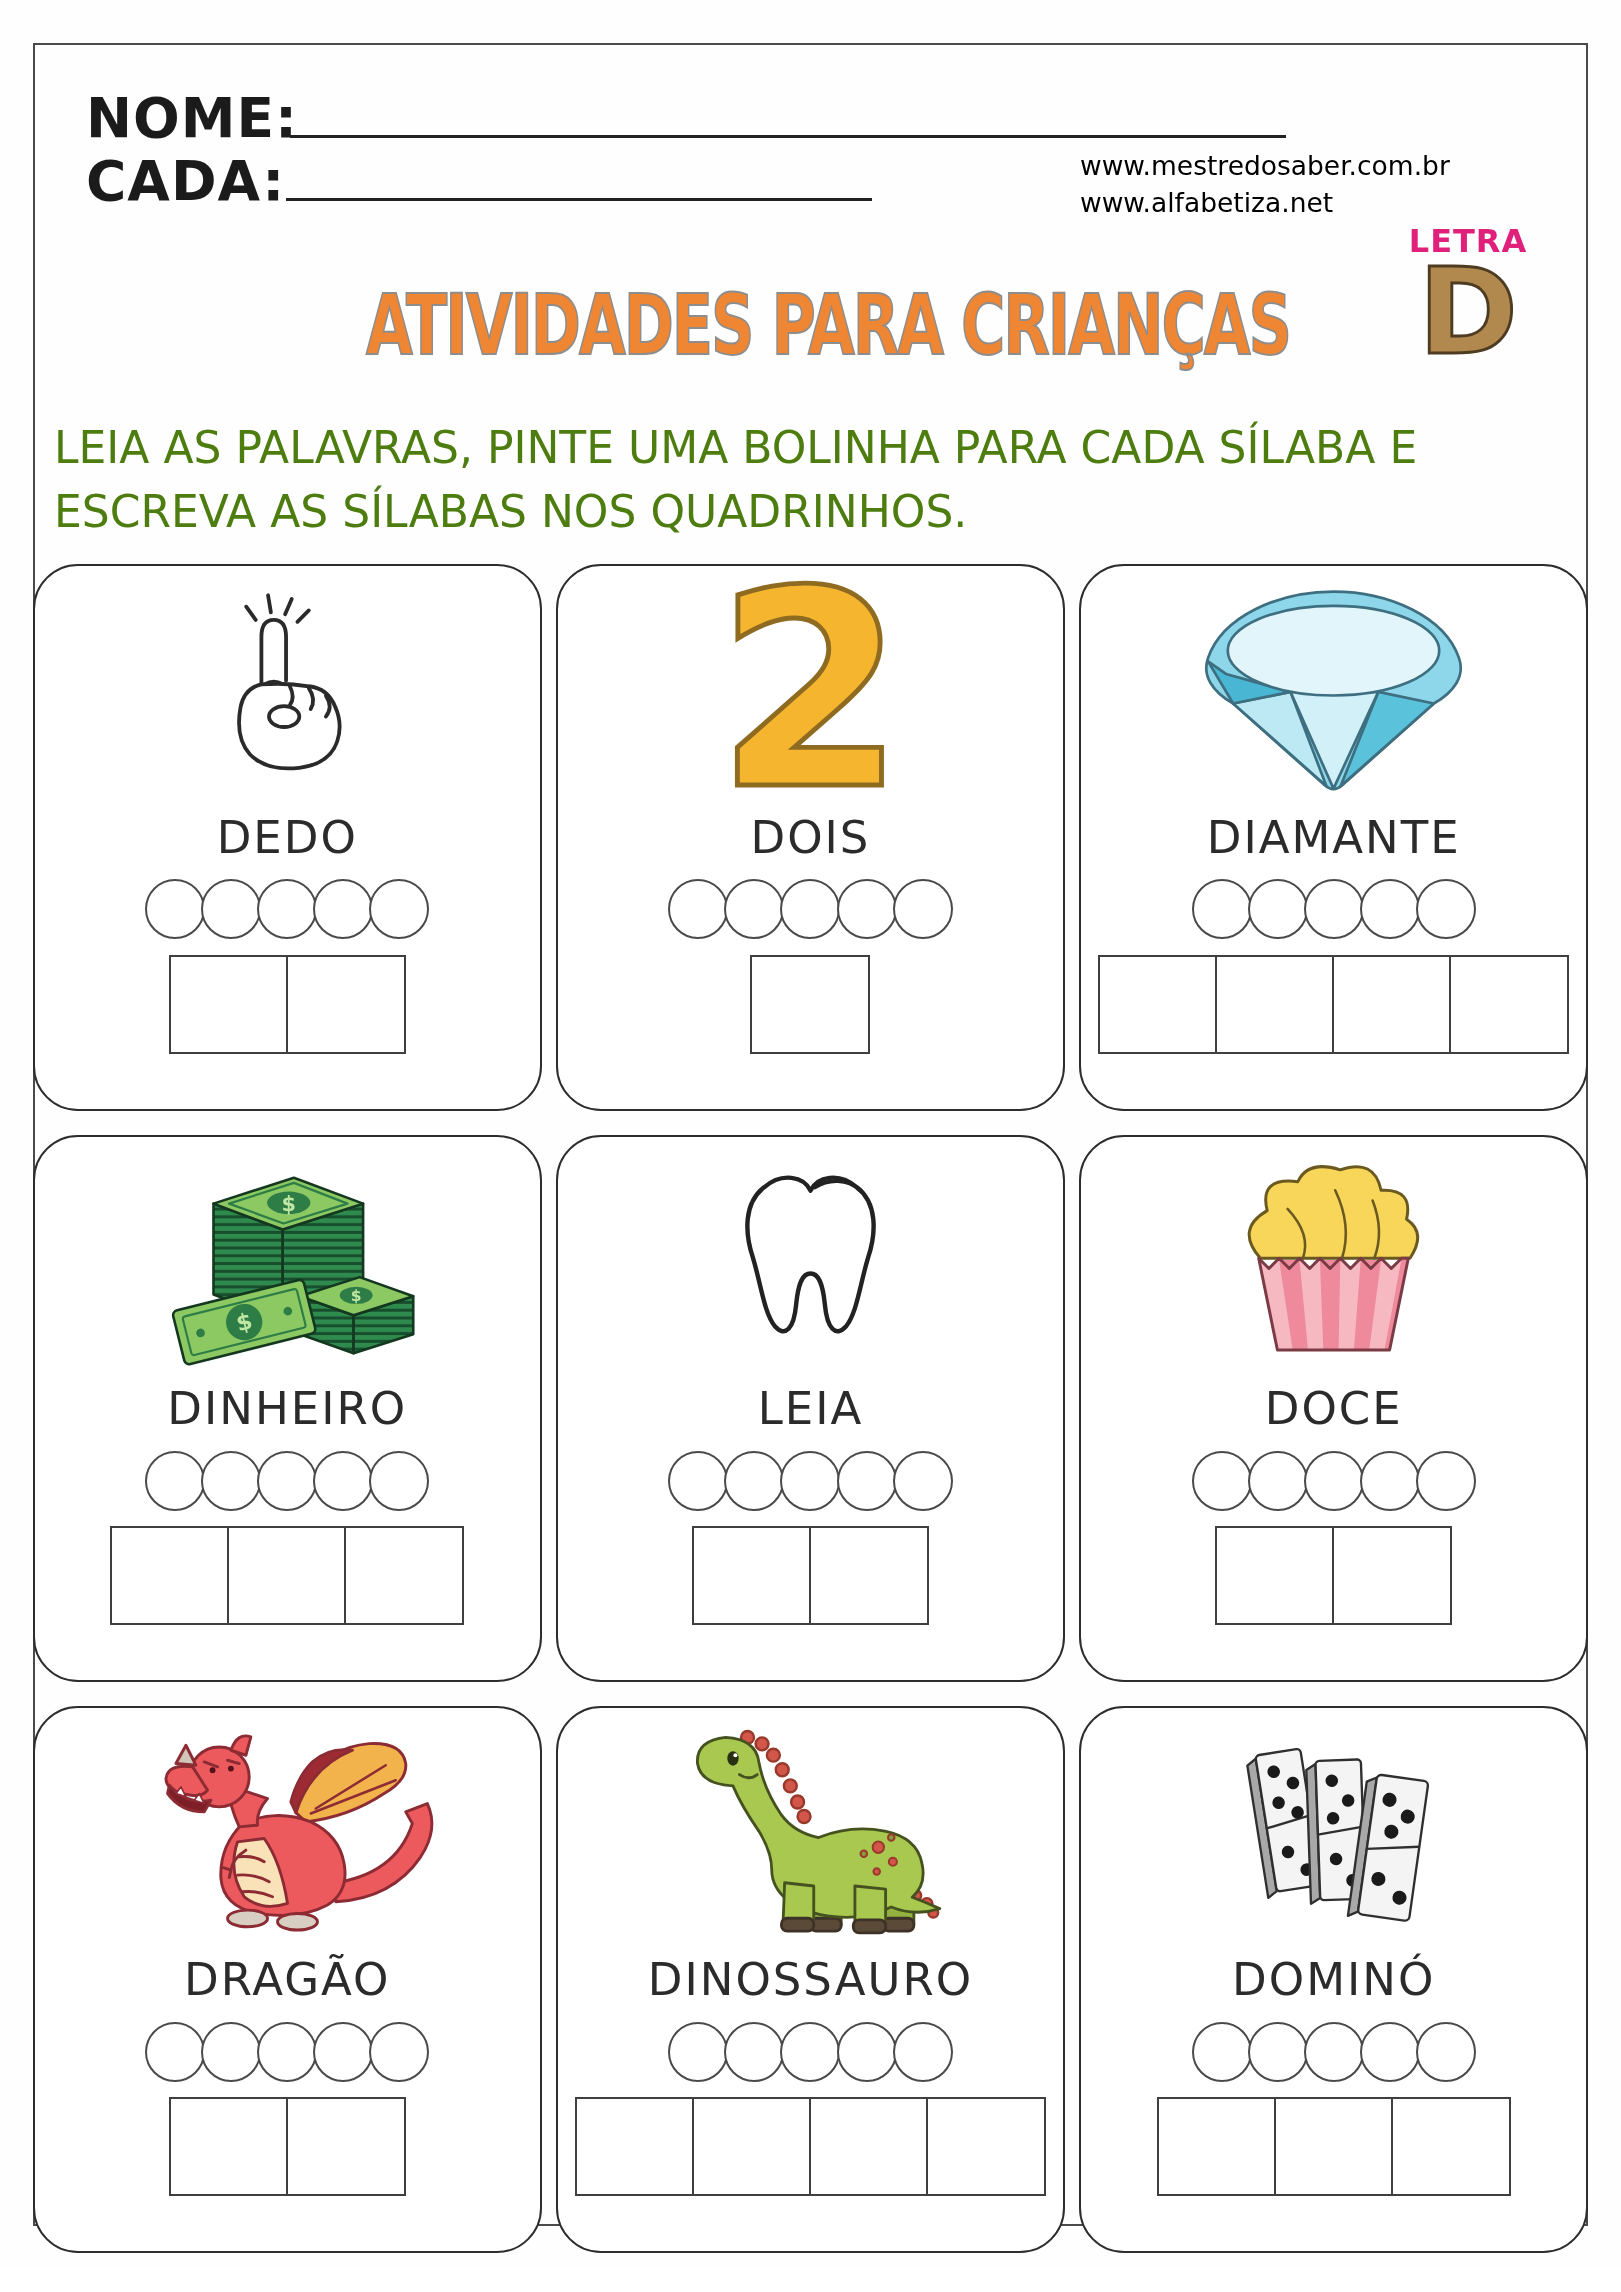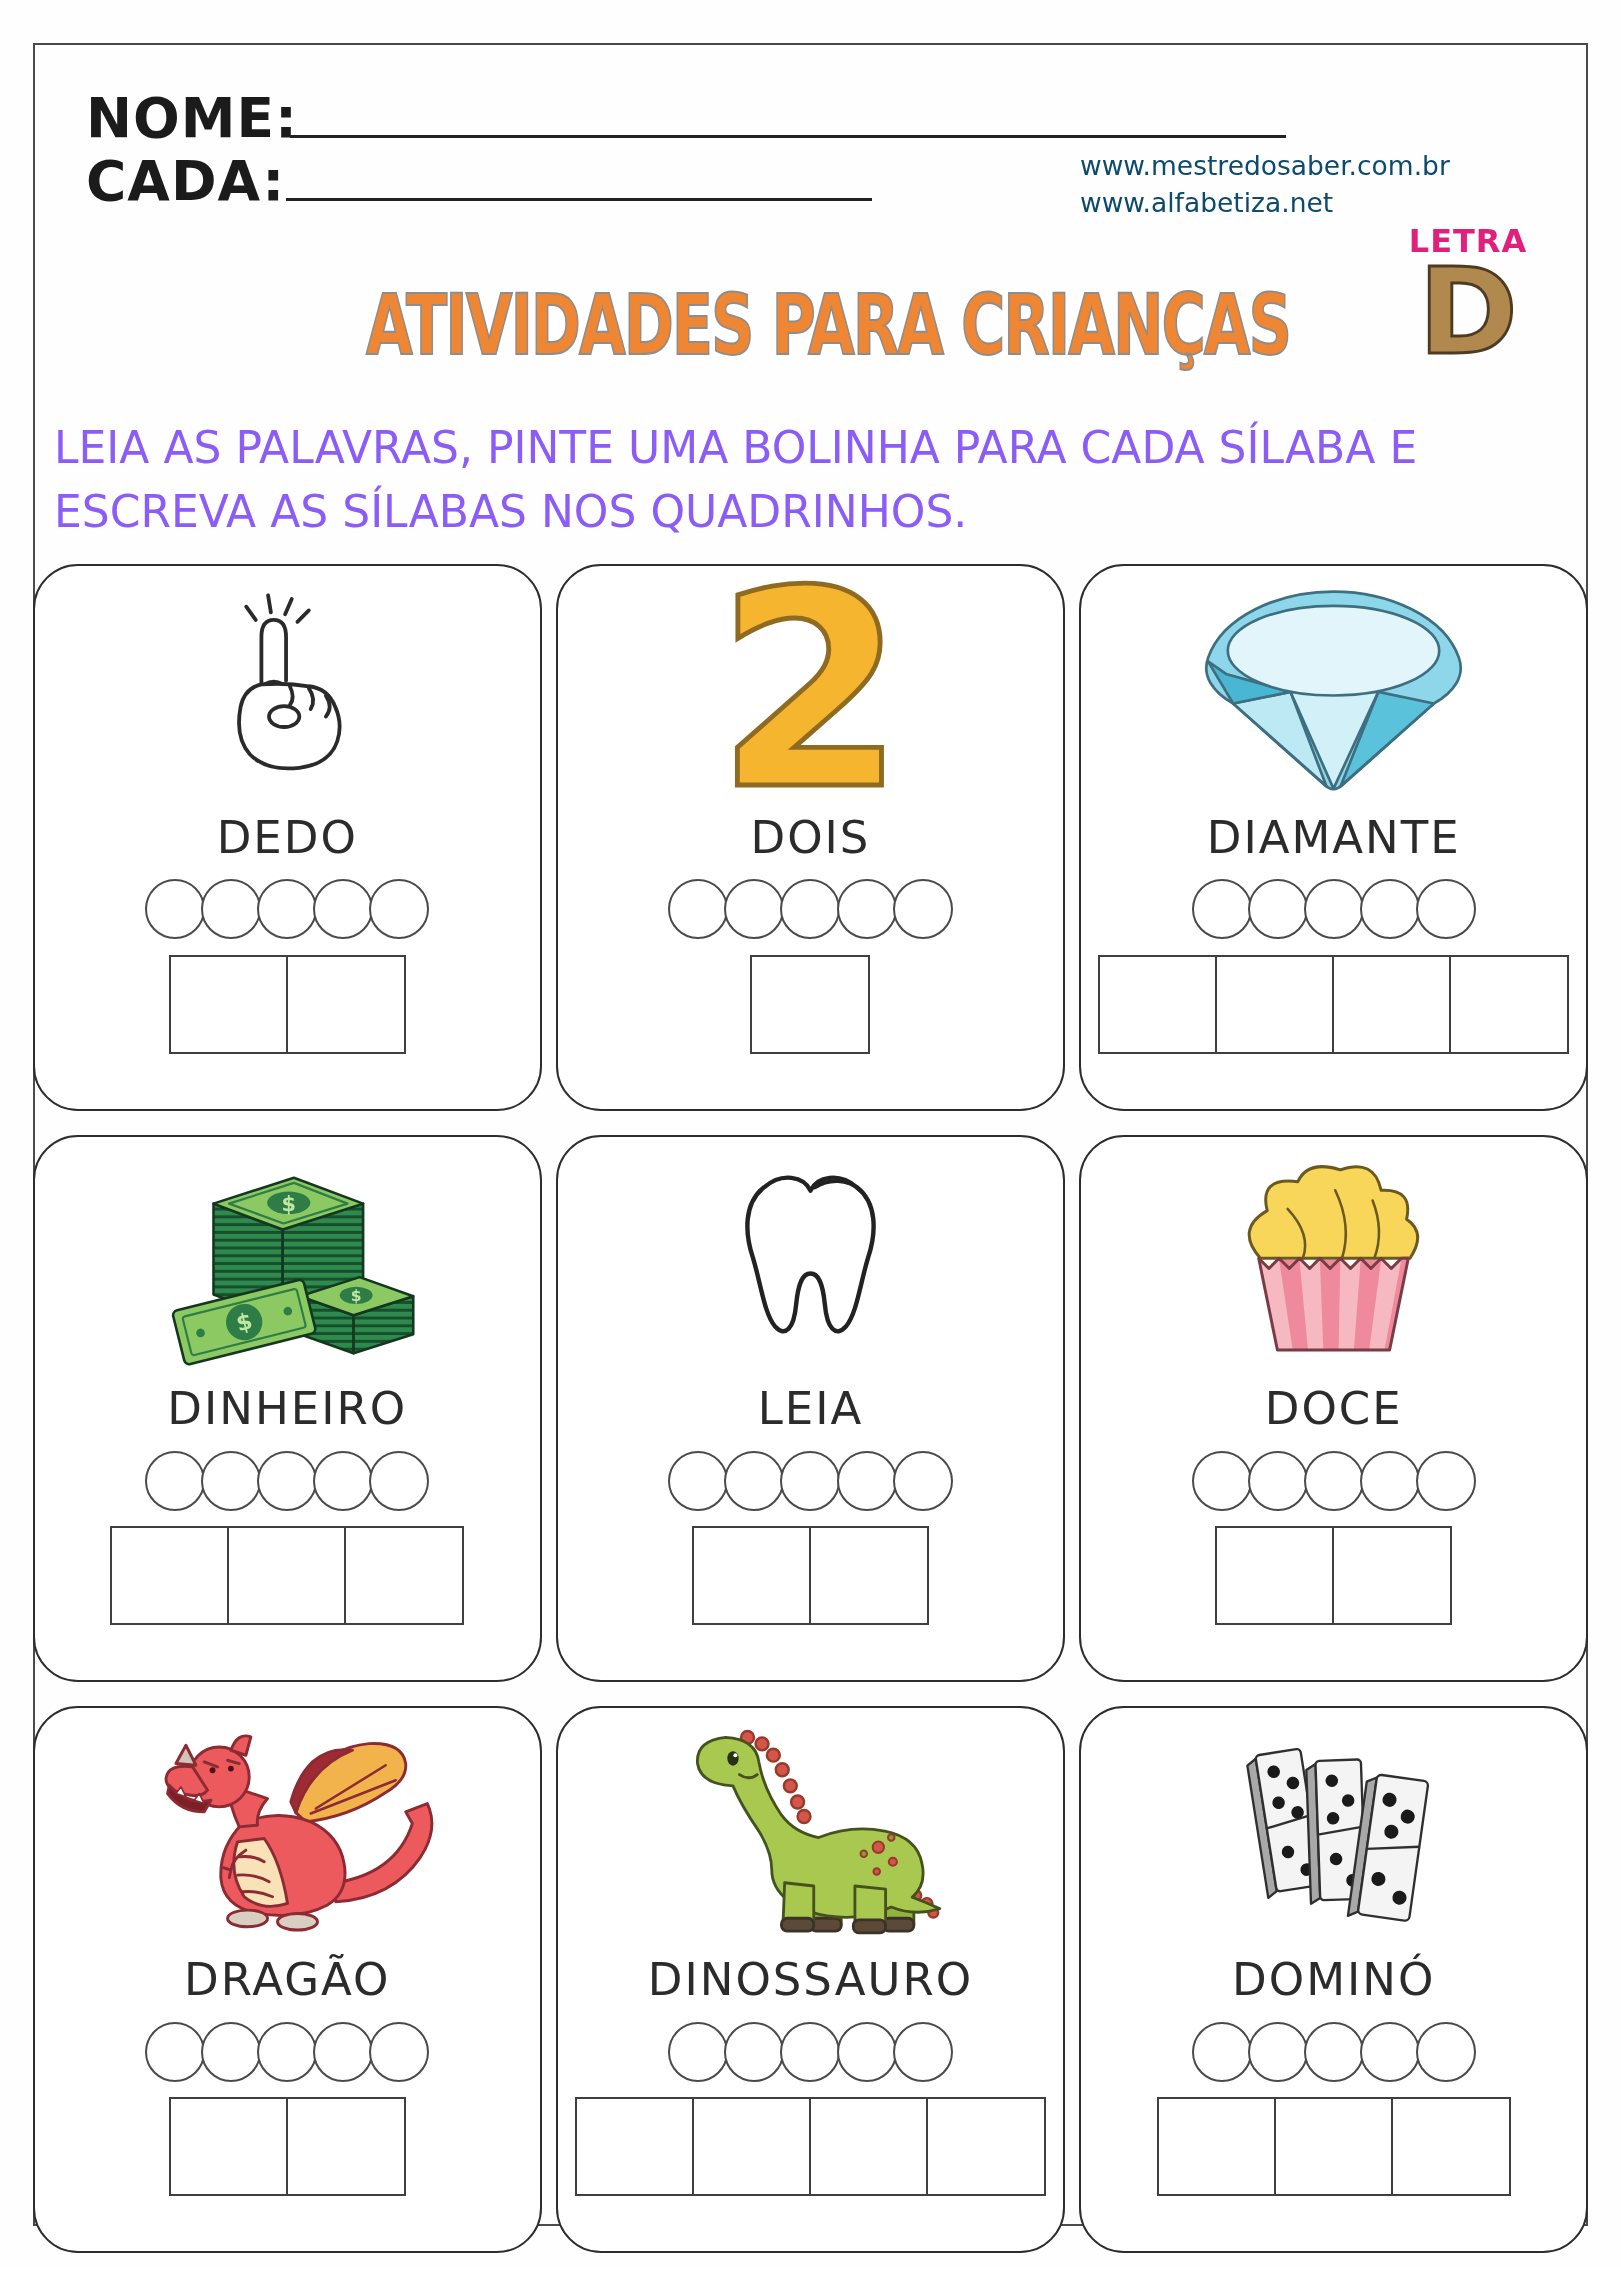--- a/index.html
+++ b/index.html
@@ -8,34 +8,34 @@
   .page-border{position:absolute;left:33px;top:43px;right:33px;bottom:41px;
         border:2px solid #4a4a4a;pointer-events:none;}
 
   
   .hdr-label{position:absolute;font-size:55px;font-weight:700;letter-spacing:1px;color:#1b1b1b;}
   .hdr-label.nome{left:86px;top:86px;}
   .hdr-label.data{left:86px;top:149px;}
   .hline{position:absolute;height:0;border-top:3.9px solid #222;}
   .name-line{left:290px;top:135px;width:996px;}
   .date-line{left:286px;top:198px;width:586px;}
-  .websites{position:absolute;left:1080px;top:147px;font-size:26.5px;line-height:37px;color:#0c4a6e;}
+  .websites{position:absolute;left:1080px;top:147px;font-size:26.5px;line-height:37px;color:#000000;}
 
   .badge{position:absolute;left:1380px;top:222px;width:176px;text-align:center;}
   .badge-word{font-size:32px;font-weight:700;letter-spacing:1px;color:var(--letra-pink,#E0217C);}
   .badge-letter{font-size:120px;font-weight:700;line-height:1.0;margin-top:-7.8px;
         color:var(--letter-d-brown,#B1894E);-webkit-text-stroke:2.9px #4e3c22;}
 
   .title{position:absolute;left:98px;top:276px;width:1460px;text-align:center;
         font-size:84px;font-weight:700;letter-spacing:-2.9px;white-space:nowrap;
         color:var(--title-orange,#EE8634);-webkit-text-stroke:2px #8d8d8d;
         transform:scaleX(0.72);transform-origin:center;}
 
   .instructions{position:absolute;left:54px;top:416px;width:1519px;
-        font-size:44px;line-height:64px;color:#8b5cf6;letter-spacing:0px;}
+        font-size:44px;line-height:64px;color:#4d7c0f;letter-spacing:0px;}
 
   
   .grid{position:absolute;left:33px;top:564px;width:1555px;height:1689px;
         display:grid;grid-template-columns:repeat(3,1fr);column-gap:14.7px;row-gap:24.5px;}
   .card{border:2.9px solid #2d2d2d;border-radius:45px;background:#fff;
         display:flex;flex-direction:column;align-items:center;}
   .card-image{height:231px;margin-top:9.8px;display:flex;align-items:center;justify-content:center;width:100%;}
   .card-image svg{max-height:231px;}
   .card-word{margin-top:3.9px;font-size:45px;letter-spacing:2px;color:#2b2b2b;font-weight:500;white-space:nowrap;}
   .circles{margin-top:15.7px;display:flex;}

